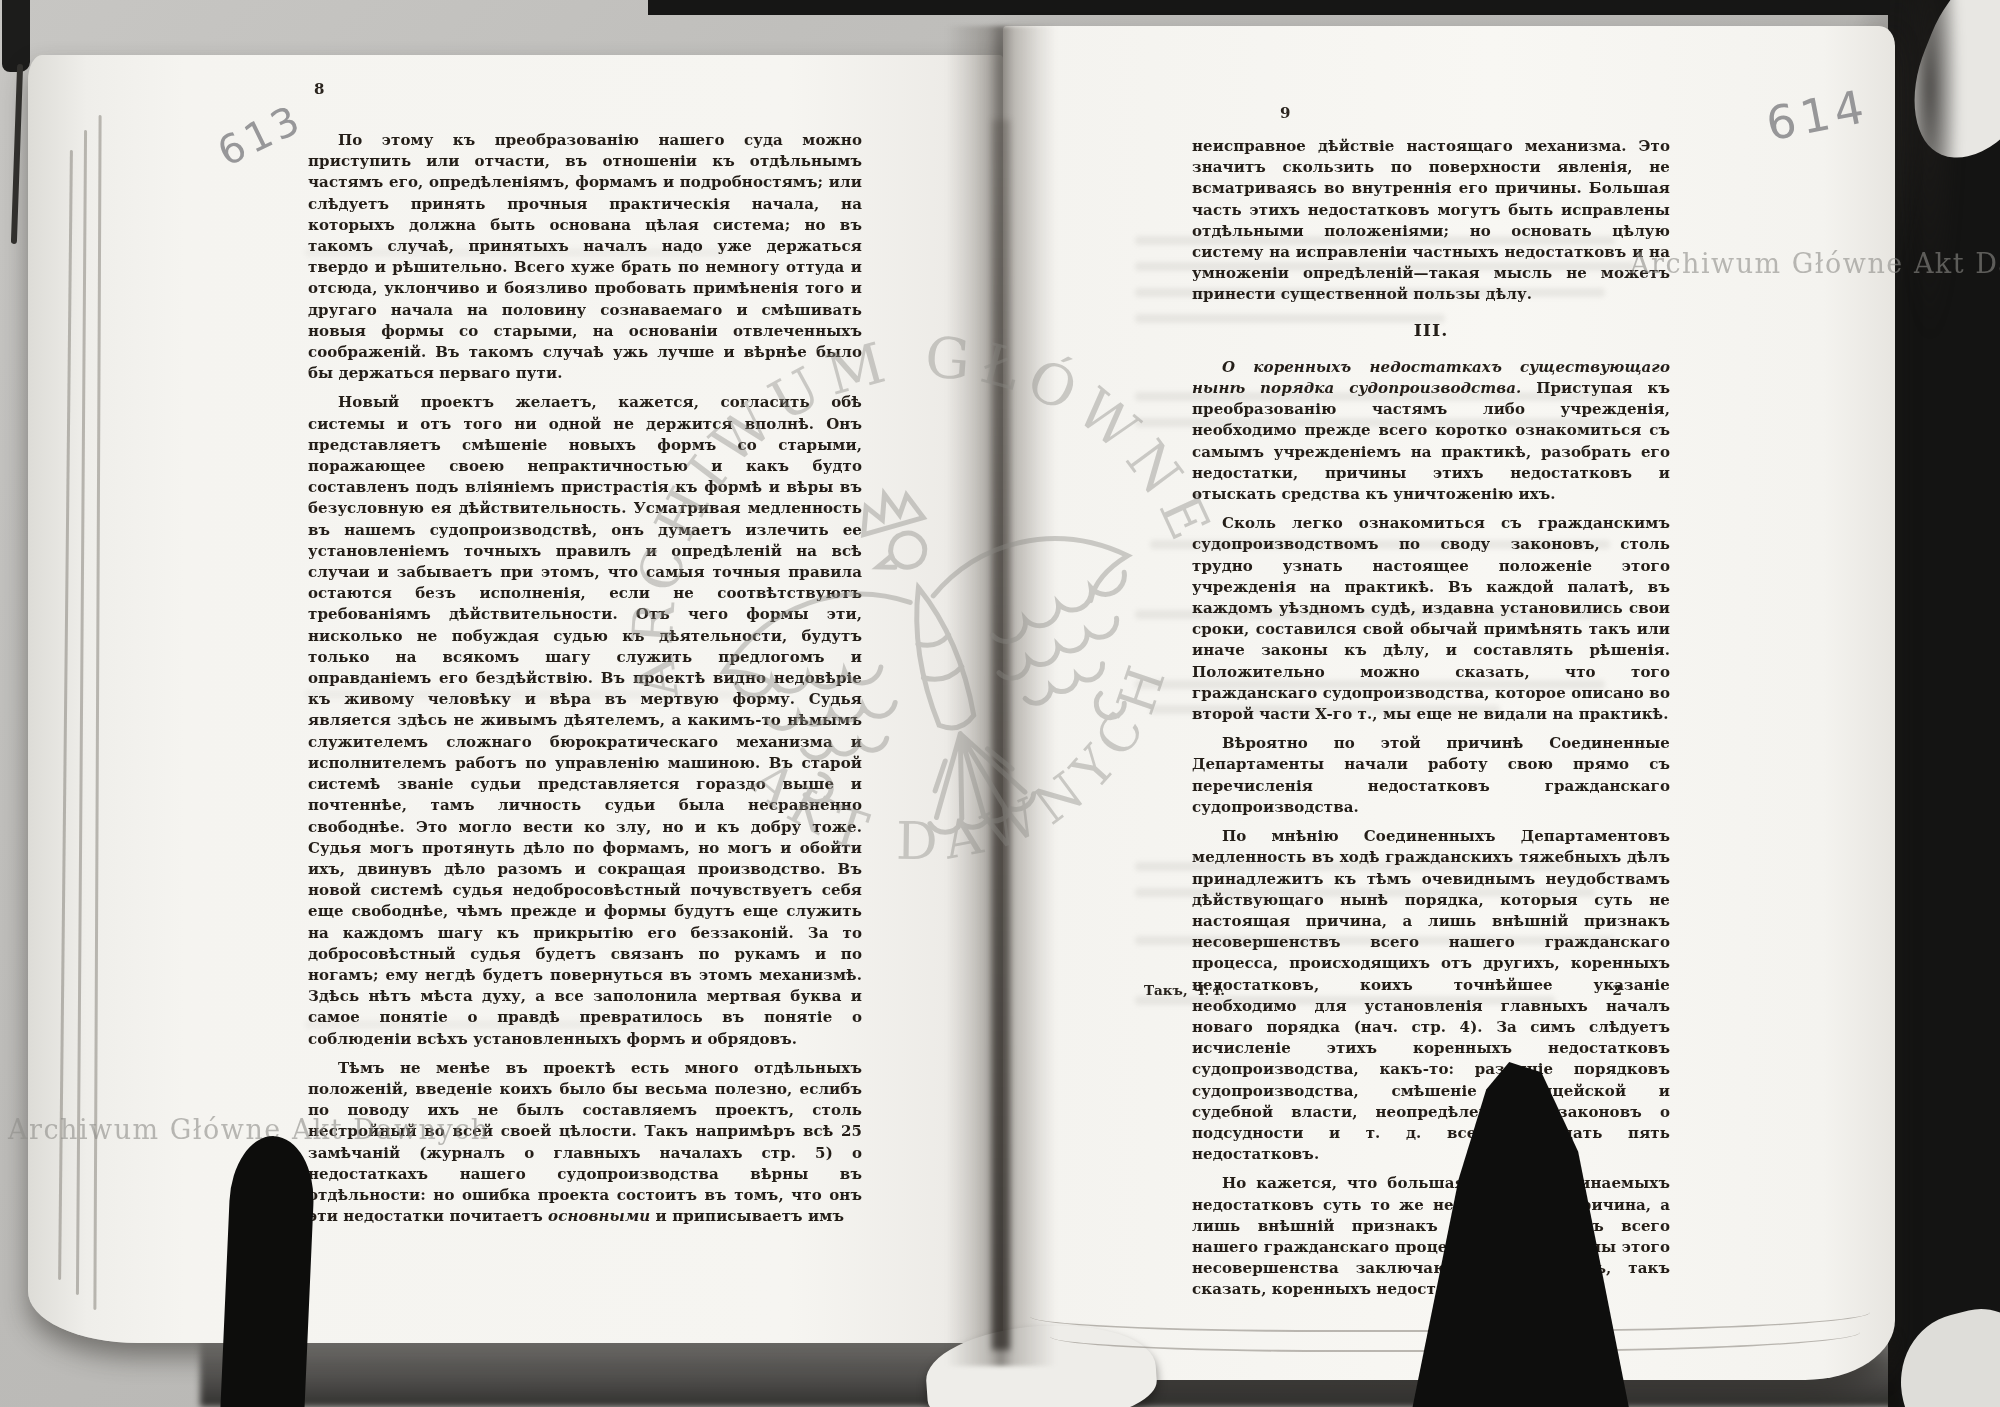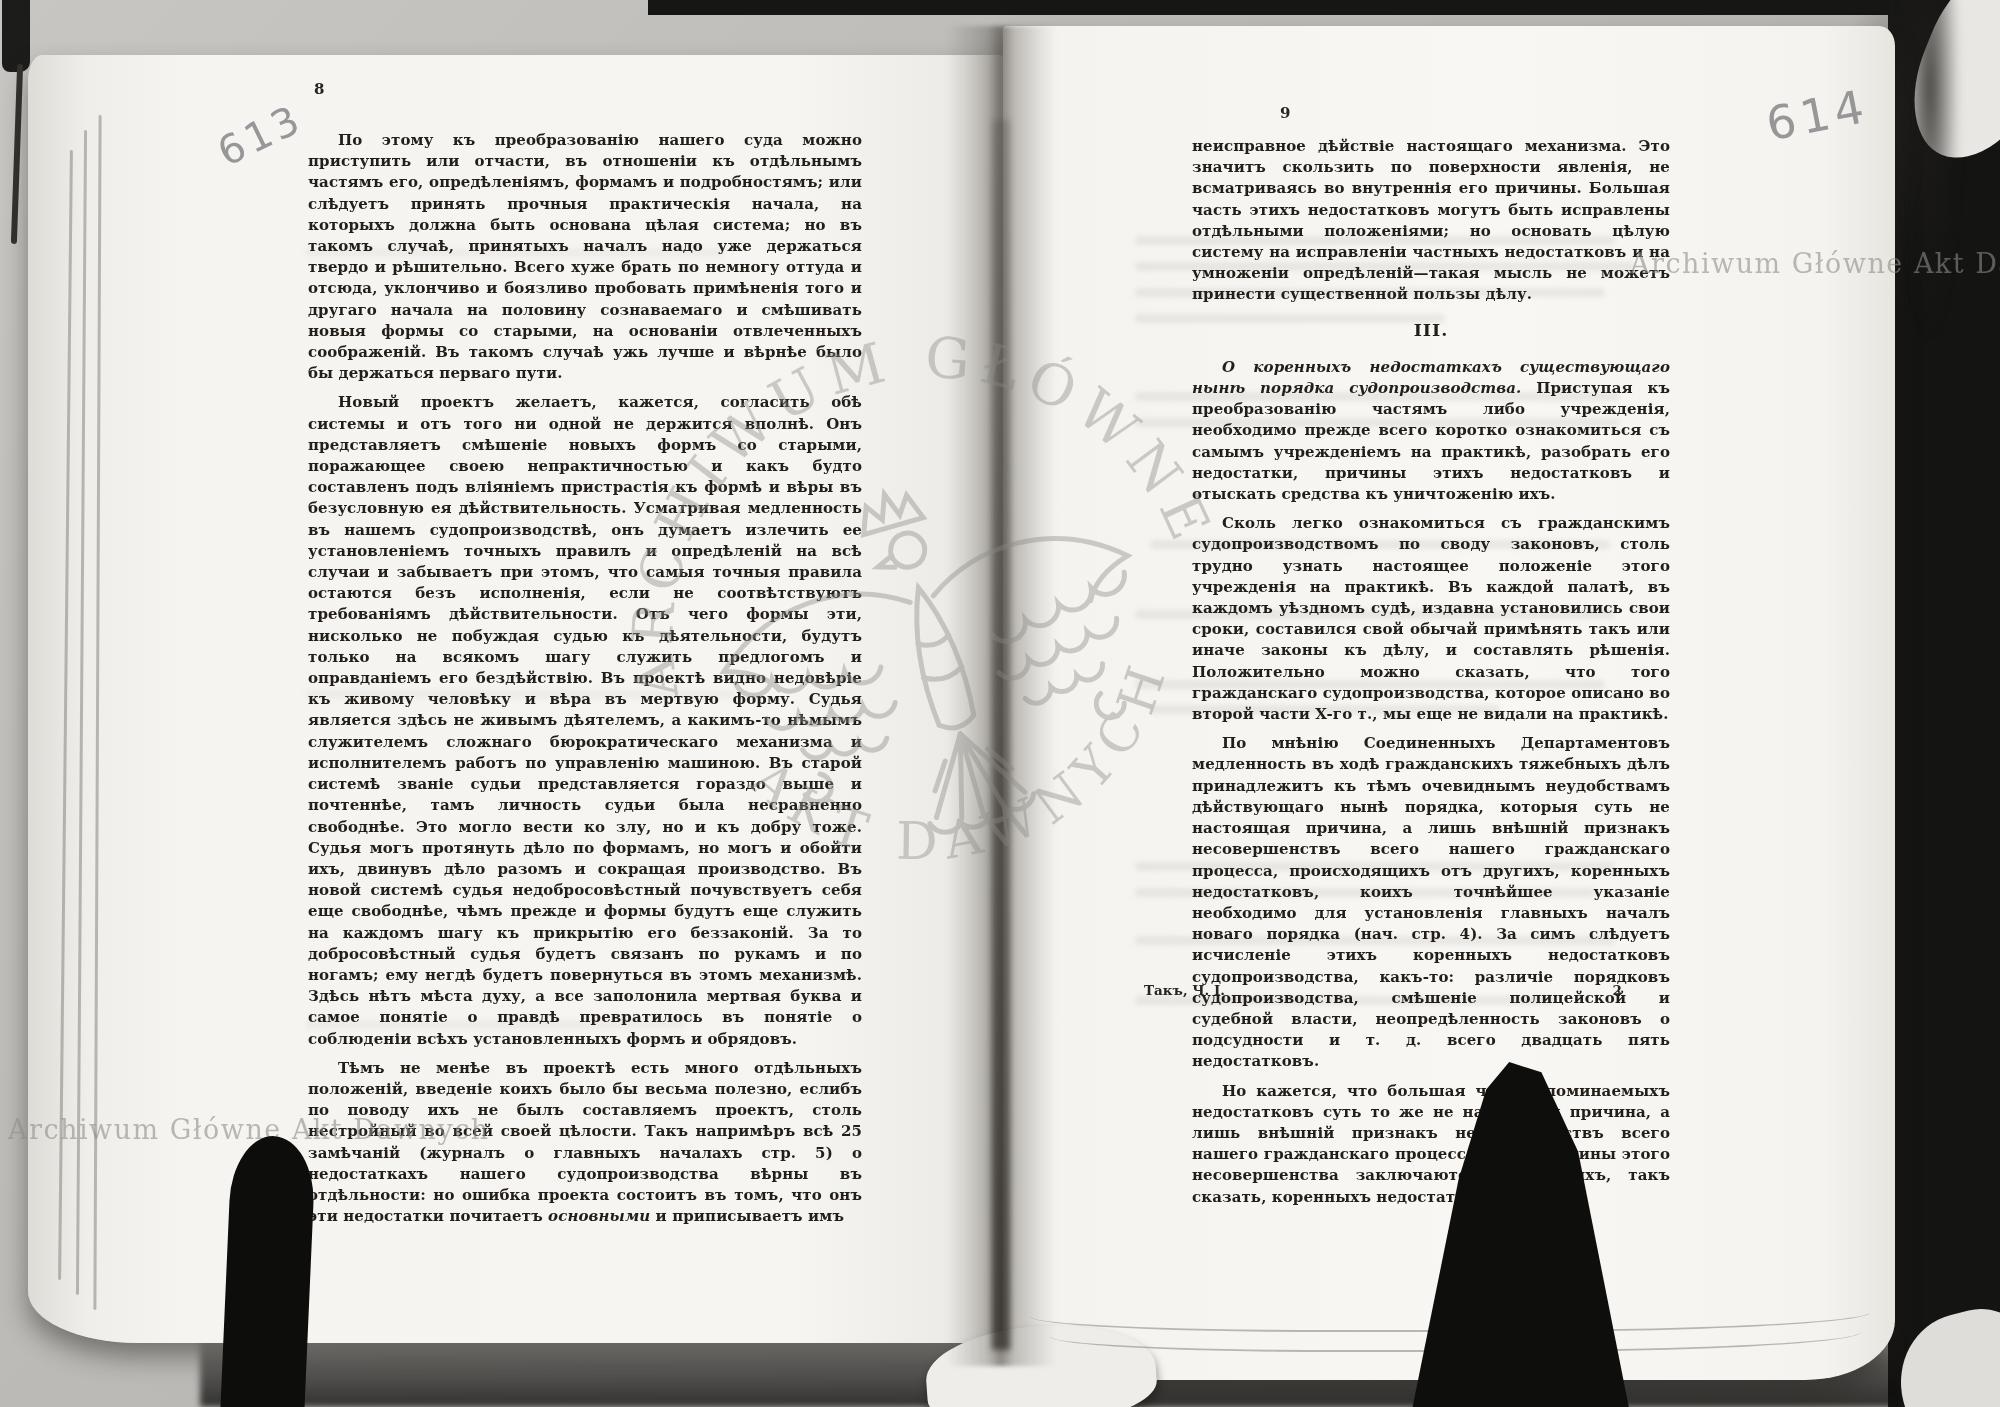--- a/index.html
+++ b/index.html
@@ -132,20 +132,21 @@
   <p>По этому къ преобразованію нашего суда можно приступить или отчасти, въ отношеніи къ отдѣльнымъ частямъ его, опредѣленіямъ, формамъ и подробностямъ; или слѣдуетъ принять прочныя практическія начала, на которыхъ должна быть основана цѣлая система; но въ такомъ случаѣ, принятыхъ началъ надо уже держаться твердо и рѣшительно. Всего хуже брать по немногу оттуда и отсюда, уклончиво и боязливо пробовать примѣненія того и другаго начала на половину сознаваемаго и смѣшивать новыя формы со старыми, на основаніи отвлеченныхъ соображеній. Въ такомъ случаѣ ужь лучше и вѣрнѣе было бы держаться перваго пути.</p>
   <p>Новый проектъ желаетъ, кажется, согласить обѣ системы и отъ того ни одной не держится вполнѣ. Онъ представляетъ смѣшеніе новыхъ формъ со старыми, поражающее своею непрактичностью и какъ будто составленъ подъ вліяніемъ пристрастія къ формѣ и вѣры въ безусловную ея дѣйствительность. Усматривая медленность въ нашемъ судопроизводствѣ, онъ думаетъ излечить ее установленіемъ точныхъ правилъ и опредѣленій на всѣ случаи и забываетъ при этомъ, что самыя точныя правила остаются безъ исполненія, если не соотвѣтствуютъ требованіямъ дѣйствительности. Отъ чего формы эти, нисколько не побуждая судью къ дѣятельности, будутъ только на всякомъ шагу служить предлогомъ и оправданіемъ его бездѣйствію. Въ проектѣ видно недовѣріе къ живому человѣку и вѣра въ мертвую форму. Судья является здѣсь не живымъ дѣятелемъ, а какимъ-то нѣмымъ служителемъ сложнаго бюрократическаго механизма и исполнителемъ работъ по управленію машиною. Въ старой системѣ званіе судьи представляется гораздо выше и почтеннѣе, тамъ личность судьи была несравненно свободнѣе. Это могло вести ко злу, но и къ добру тоже. Судья могъ протянуть дѣло по формамъ, но могъ и обойти ихъ, двинувъ дѣло разомъ и сокращая производство. Въ новой системѣ судья недобросовѣстный почувствуетъ себя еще свободнѣе, чѣмъ прежде и формы будутъ еще служить на каждомъ шагу къ прикрытію его беззаконій. За то добросовѣстный судья будетъ связанъ по рукамъ и по ногамъ; ему негдѣ будетъ повернуться въ этомъ механизмѣ. Здѣсь нѣтъ мѣста духу, а все заполонила мертвая буква и самое понятіе о правдѣ превратилось въ понятіе о соблюденіи всѣхъ установленныхъ формъ и обрядовъ.</p>
   <p><span>Тѣмъ не менѣе въ проектѣ есть много отдѣльныхъ положеній, введеніе коихъ было бы весьма полезно, еслибъ по поводу ихъ не былъ составляемъ проектъ, столь нестройный во всей своей цѣлости. Такъ напримѣръ всѣ 25 замѣчаній (журналъ о главныхъ началахъ стр. 5) о недостаткахъ нашего судопроизводства вѣрны въ отдѣльности: но ошибка проекта состоитъ въ томъ, что онъ эти недостатки почитаетъ </span><span class="ital">основными</span><span> и приписываетъ имъ</span></p>
 </div>
 
 <div class="abs text-col right-col">
   <p class="no-indent">неисправное дѣйствіе настоящаго механизма. Это значитъ скользить по поверхности явленія, не всматриваясь во внутреннія его причины. Большая часть этихъ недостатковъ могутъ быть исправлены отдѣльными положеніями; но основать цѣлую систему на исправленіи частныхъ недостатковъ и на умноженіи опредѣленій—такая мысль не можетъ принести существенной пользы дѣлу.</p>
   <p class="section-heading">III.</p>
   <p><span class="ital">О коренныхъ недостаткахъ существующаго нынѣ порядка судопроизводства.</span><span> Приступая къ преобразованію частямъ либо учрежденія, необходимо прежде всего коротко ознакомиться съ самымъ учрежденіемъ на практикѣ, разобрать его недостатки, причины этихъ недостатковъ и отыскать средства къ уничтоженію ихъ.</span></p>
   <p>Сколь легко ознакомиться съ гражданскимъ судопроизводствомъ по своду законовъ, столь трудно узнать настоящее положеніе этого учрежденія на практикѣ. Въ каждой палатѣ, въ каждомъ уѣздномъ судѣ, издавна установились свои сроки, составился свой обычай примѣнять такъ или иначе законы къ дѣлу, и составлять рѣшенія. Положительно можно сказать, что того гражданскаго судопроизводства, которое описано во второй части X-го т., мы еще не видали на практикѣ.</p>
+  <p>Вѣроятно по этой причинѣ Соединенные Департаменты начали работу свою прямо съ перечисленія недостатковъ гражданскаго судопроизводства.</p>
   <p>По мнѣнію Соединенныхъ Департаментовъ медленность въ ходѣ гражданскихъ тяжебныхъ дѣлъ принадлежитъ къ тѣмъ очевиднымъ неудобствамъ дѣйствующаго нынѣ порядка, которыя суть не настоящая причина, а лишь внѣшній признакъ несовершенствъ всего нашего гражданскаго процесса, происходящихъ отъ другихъ, коренныхъ недостатковъ, коихъ точнѣйшее указаніе необходимо для установленія главныхъ началъ новаго порядка (нач. стр. 4). За симъ слѣдуетъ исчисленіе этихъ коренныхъ недостатковъ судопроизводства, какъ-то: различіе порядковъ судопроизводства, смѣшеніе полицейской и судебной власти, неопредѣленность законовъ о подсудности и т. д. всего двадцать пять недостатковъ.</p>
   <p>Но кажется, что большая часть упоминаемыхъ недостатковъ суть то же не настоящая причина, а лишь внѣшній признакъ несовершенствъ всего нашего гражданскаго процесса и что причины этого несовершенства заключаются въ другихъ, такъ сказать, коренныхъ недостаткахъ.</p>
 </div>
 
 <div class="abs footer-row">
   <span class="footer-sig">Такъ, Ч. I.</span>
   <span>2</span>
 </div>
 
 <div class="abs gutter-shadow"></div>

